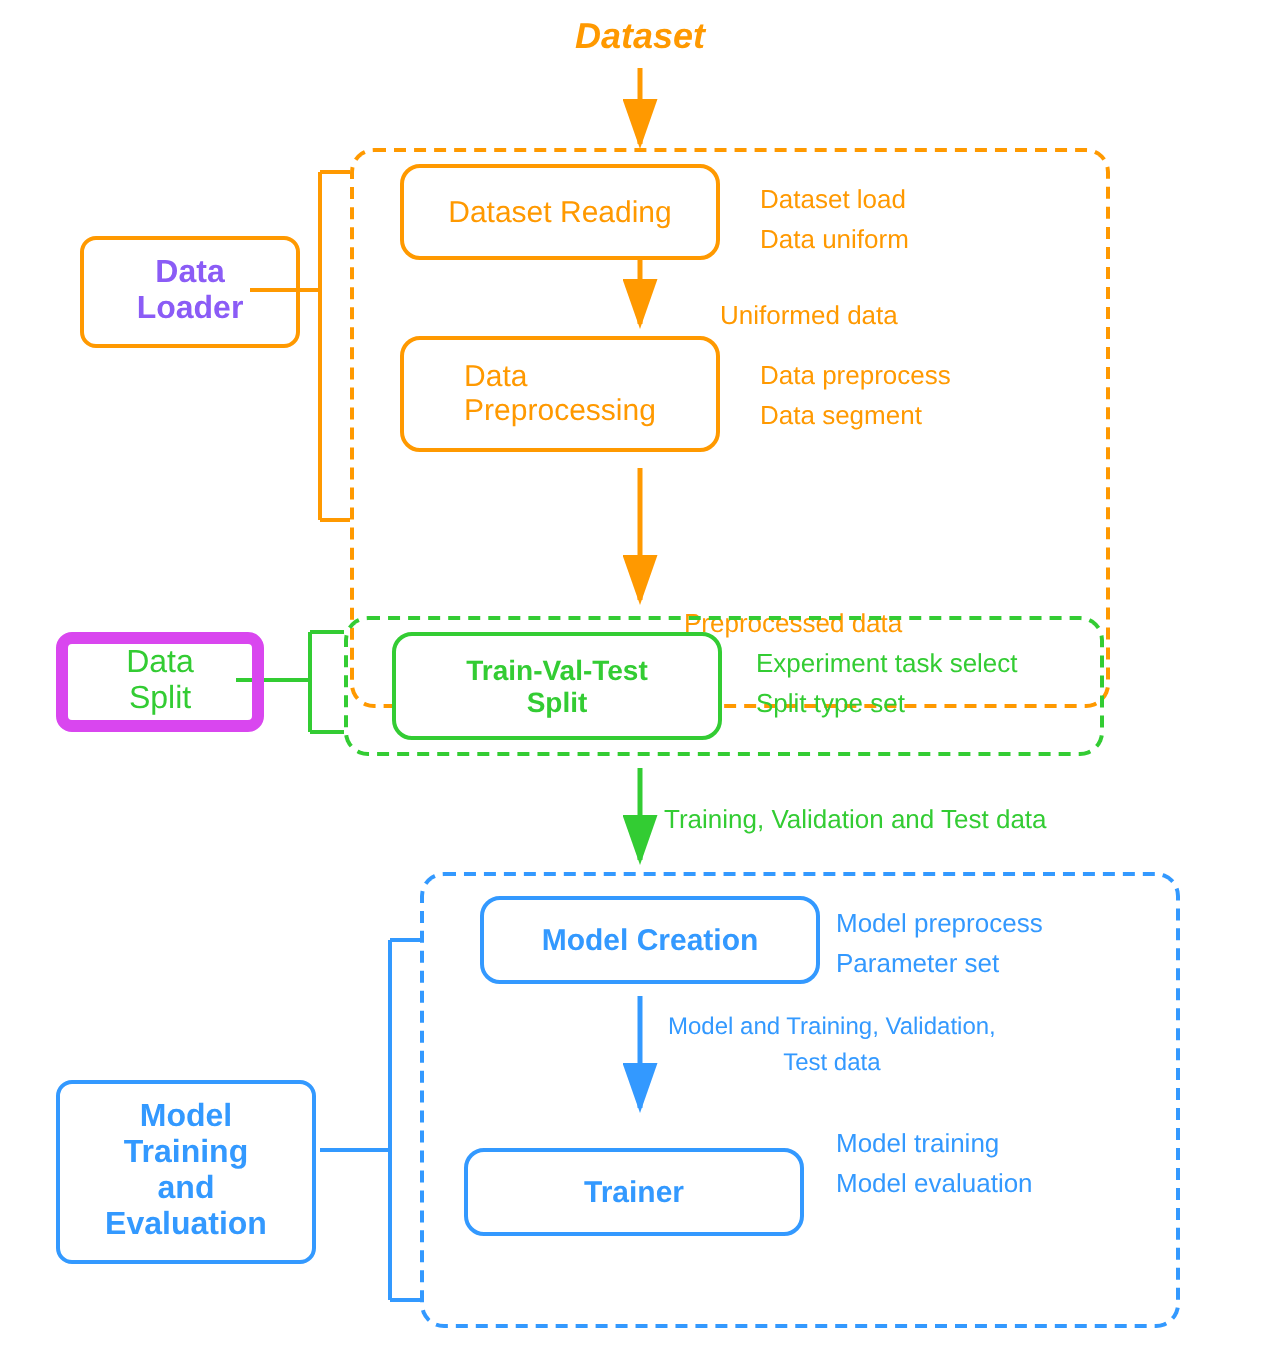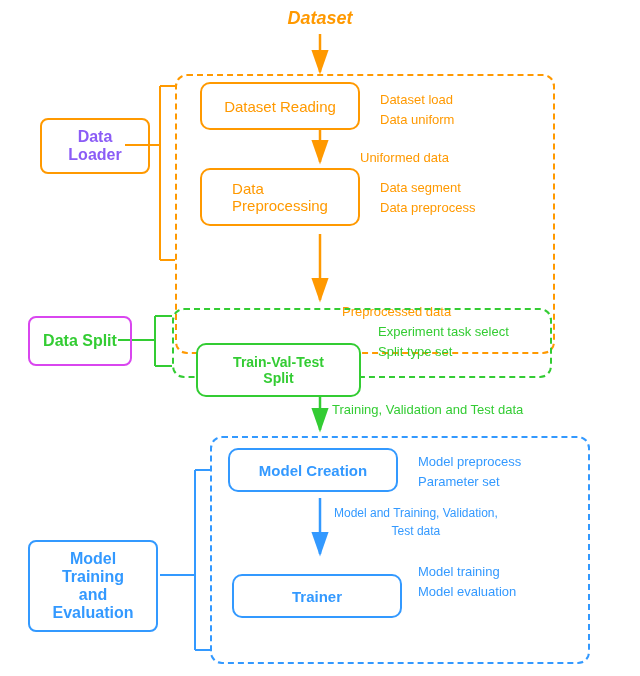--- a/index.html
+++ b/index.html
@@ -42,22 +42,22 @@
       padding: 20px 12px;
       text-align: center;
     }
 
     
     .section-label-green {
       position: absolute;
       left: 28px;
       color: #33CC33;
       font-size: 16px;
-      font-weight: bold;
-      border: 2px solid #d946ef;
+      font-weight: normal;
+      border: 6px solid #d946ef;
       border-radius: 8px;
       padding: 8px 12px;
       text-align: center;
     }
 
     
     .section-label-blue {
       position: absolute;
       left: 28px;
       color: #3399FF;
@@ -214,36 +214,36 @@
   <div class="annotation annotation-orange" style="left: 360px; top: 148px; font-size:13px;">
     <span>Uniformed data</span>
   </div>
 
   <div class="inner-box-orange" style="left: 200px; top: 168px; width: 160px; height: 58px; display:flex; align-items:center; justify-content:center;">
     <span style="white-space: pre-line;">Data
 Preprocessing</span>
   </div>
 
   <div class="annotation annotation-orange" style="left: 380px; top: 178px;">
+    <div>Data preprocess</div>
     <div>Data segment</div>
-    <div>Data preprocess</div>
   </div>
 
   <div class="annotation annotation-orange" style="left: 342px; top: 302px; font-size:13px;">
     <span>Preprocessed data</span>
   </div>
 
   <div class="section-label-green" style="top: 316px; width: 104px; display:flex; align-items:center; justify-content:center; height:50px;">
     <span>Data Split</span>
   </div>
 
   <div class="dashed-box-green" style="left: 172px; top: 308px; width: 380px; height: 70px;">
   </div>
 
-  <div class="inner-box-green" style="left: 196px; top: 316px; width: 165px; height: 54px; display:flex; align-items:center; justify-content:center;margin-top:27px;">
+  <div class="inner-box-green" style="left: 196px; top: 316px; width: 165px; height: 54px; display:flex; align-items:center; justify-content:center;">
     <span style="white-space: pre-line; font-size:14px;">Train-Val-Test
 Split</span>
   </div>
 
   <div class="annotation annotation-green" style="left: 378px; top: 322px;">
     <div>Experiment task select</div>
     <div>Split type set</div>
   </div>
 
   <div class="annotation annotation-green" style="left: 332px; top: 400px; font-size:13px;">
@@ -251,21 +251,21 @@
   </div>
 
   <div class="section-label-blue" style="top: 540px;">
     <span style="white-space: pre-line;">Model Training
 and Evaluation</span>
   </div>
 
   <div class="dashed-box-blue" style="left: 210px; top: 436px; width: 380px; height: 228px;">
   </div>
 
-  <div class="inner-box-blue" style="left: 228px; top: 448px; width: 170px; height: 44px; display:flex; align-items:center; justify-content:center;">
+  <div class="inner-box-blue" style="left: 240px; top: 448px; width: 170px; height: 44px; display:flex; align-items:center; justify-content:center;">
     <span>Model Creation</span>
   </div>
 
   <div class="annotation annotation-blue" style="left: 418px; top: 452px;">
     <div>Model preprocess</div>
     <div>Parameter set</div>
   </div>
 
   <div class="annotation annotation-blue" style="left: 334px; top: 504px; font-size:12px; text-align:center;">
     <span style="white-space: pre-line;">Model and Training, Validation,

